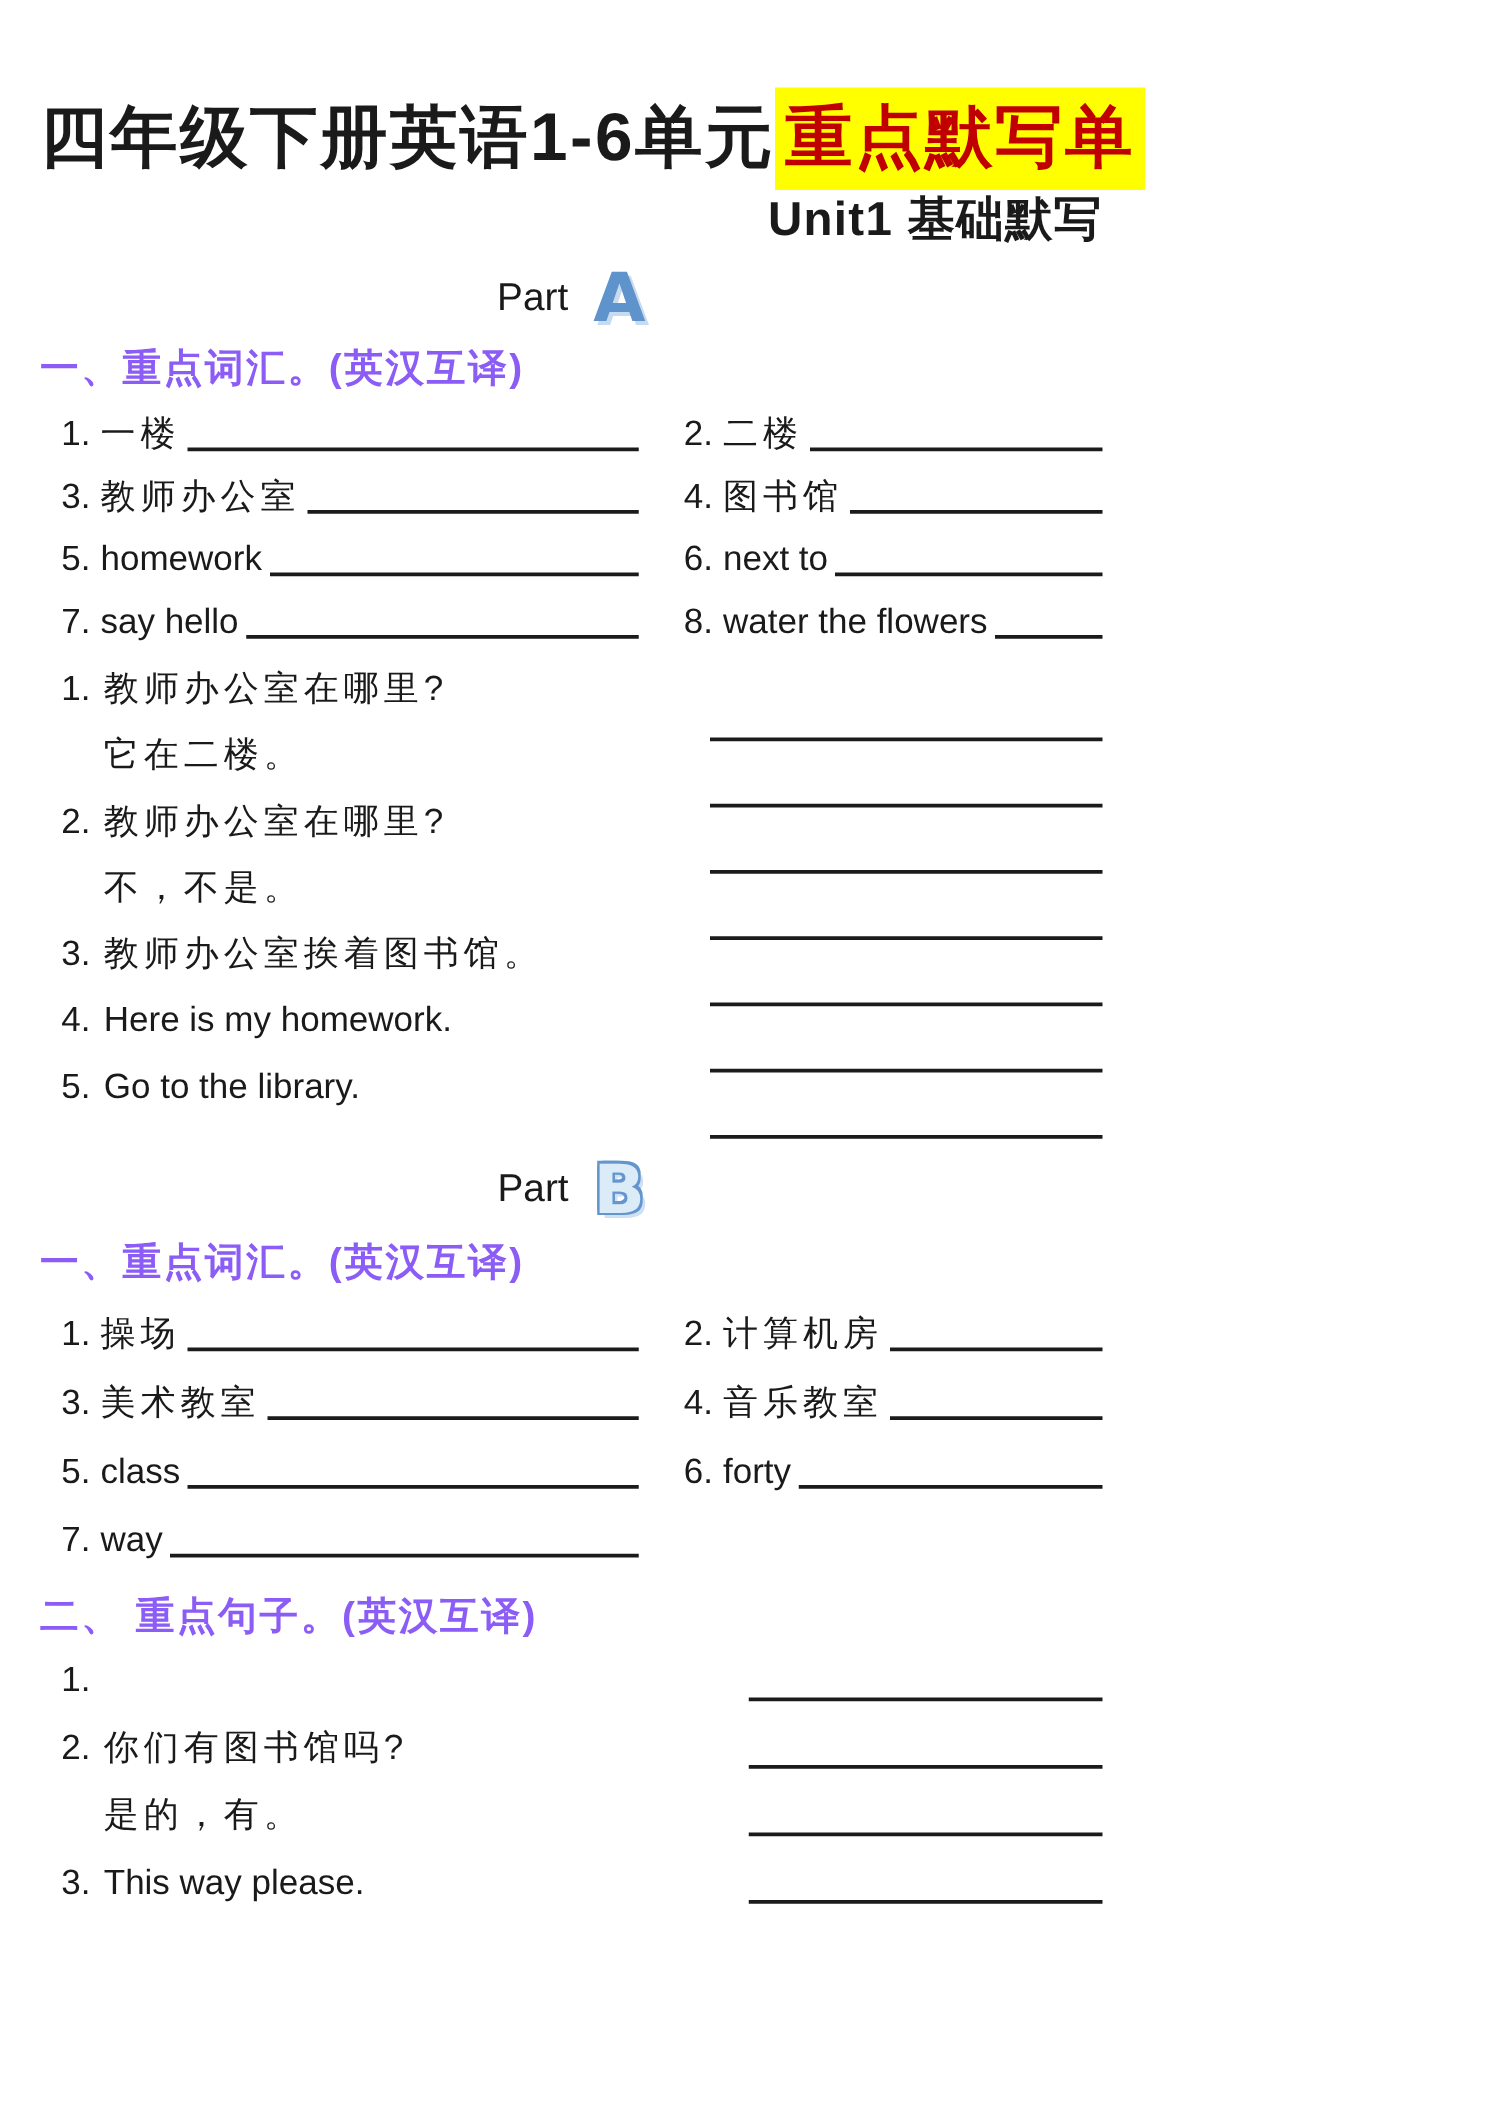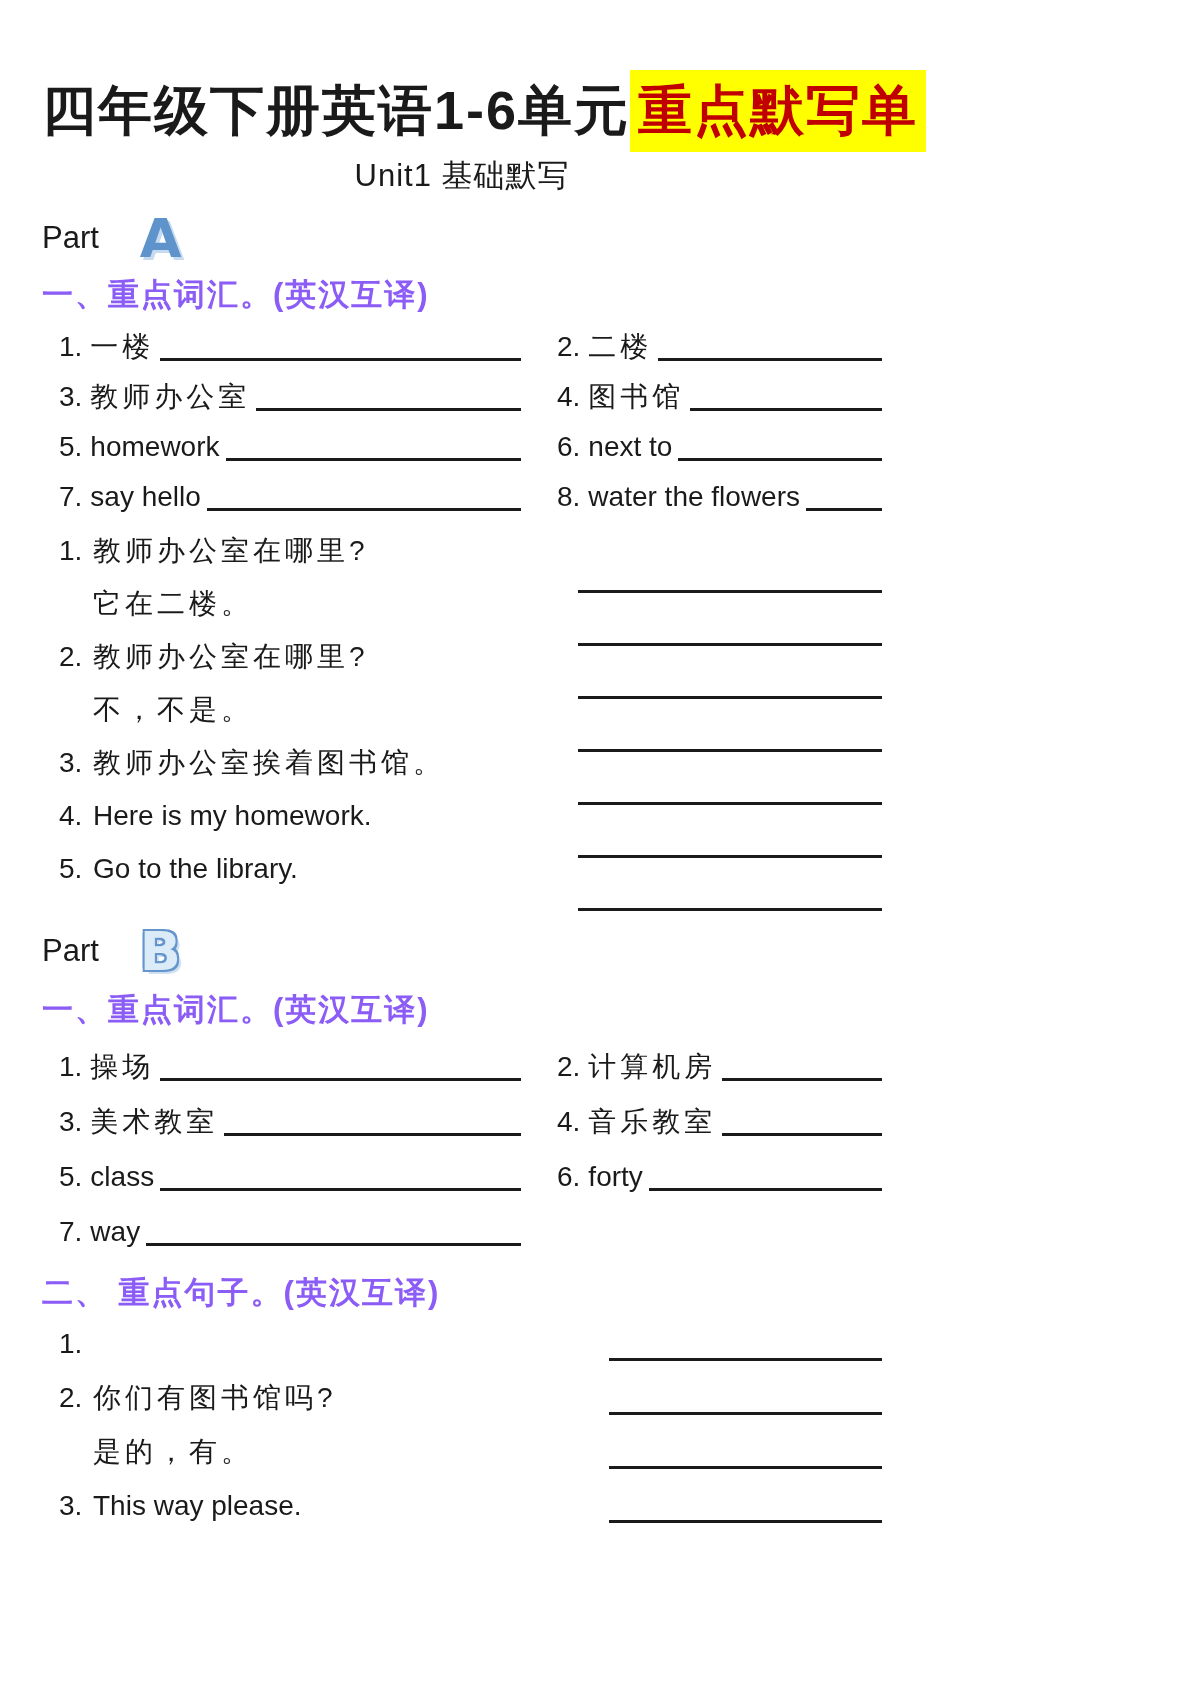--- a/index.html
+++ b/index.html
@@ -1,30 +1,30 @@
 <!DOCTYPE html>
 <html><head>
 <meta charset="utf-8">
 <style>
   html,body{margin:0;padding:0;background:#ffffff;}
   body{font-family:"Liberation Sans","DejaVu Sans",sans-serif;color:#1a1a1a;}
   .sheet{position:relative;width:963px;height:1684px;box-sizing:border-box;
-         padding:70px 81px 0 42px;overflow:hidden;background:#ffffff;}
+         padding:70px 81px 0 32px;overflow:hidden;background:#ffffff;}
 
   
   .title{margin:0 0 0 0;text-align:center;font-size:54px;font-weight:700;
          line-height:80px;letter-spacing:2px;white-space:nowrap;}
   .title .hl{color:#c00000;background:#ffff00;padding:10px 8px 12px 8px;}
 
-  .subtitle{margin-top:4px;text-align:center;font-size:31px;font-weight:400;
+  .subtitle{margin-top:4px;text-align:right;font-size:38px;font-weight:700;
             line-height:44px;letter-spacing:1px;}
 
   
-  .part-head{margin-top:8px;height:64px;display:flex;justify-content:flex-start;
-             align-items:center;gap:41px;}
+  .part-head{margin-top:8px;height:64px;display:flex;justify-content:center;
+             align-items:center;gap:20px;}
   .part-head.b{margin-top:24px;}
   .part-label{font-size:31px;line-height:40px;}
   .part-letter{font-size:54px;font-weight:800;font-family:"DejaVu Sans",sans-serif;}
   .part-letter.a{color:#5e93cb;text-shadow:3px 3px 0 #c6daf0;}
   .part-letter.b{color:#dcebf8;
      text-shadow:-2px -2px 0 #6496cd,2px -2px 0 #6496cd,-2px 2px 0 #6496cd,
                  2px 2px 0 #6496cd,4px 4px 0 #cfe0f2;}
 
   
   .sec-title{color:#8b5cf6;font-size:31px;font-weight:700;line-height:46px;

